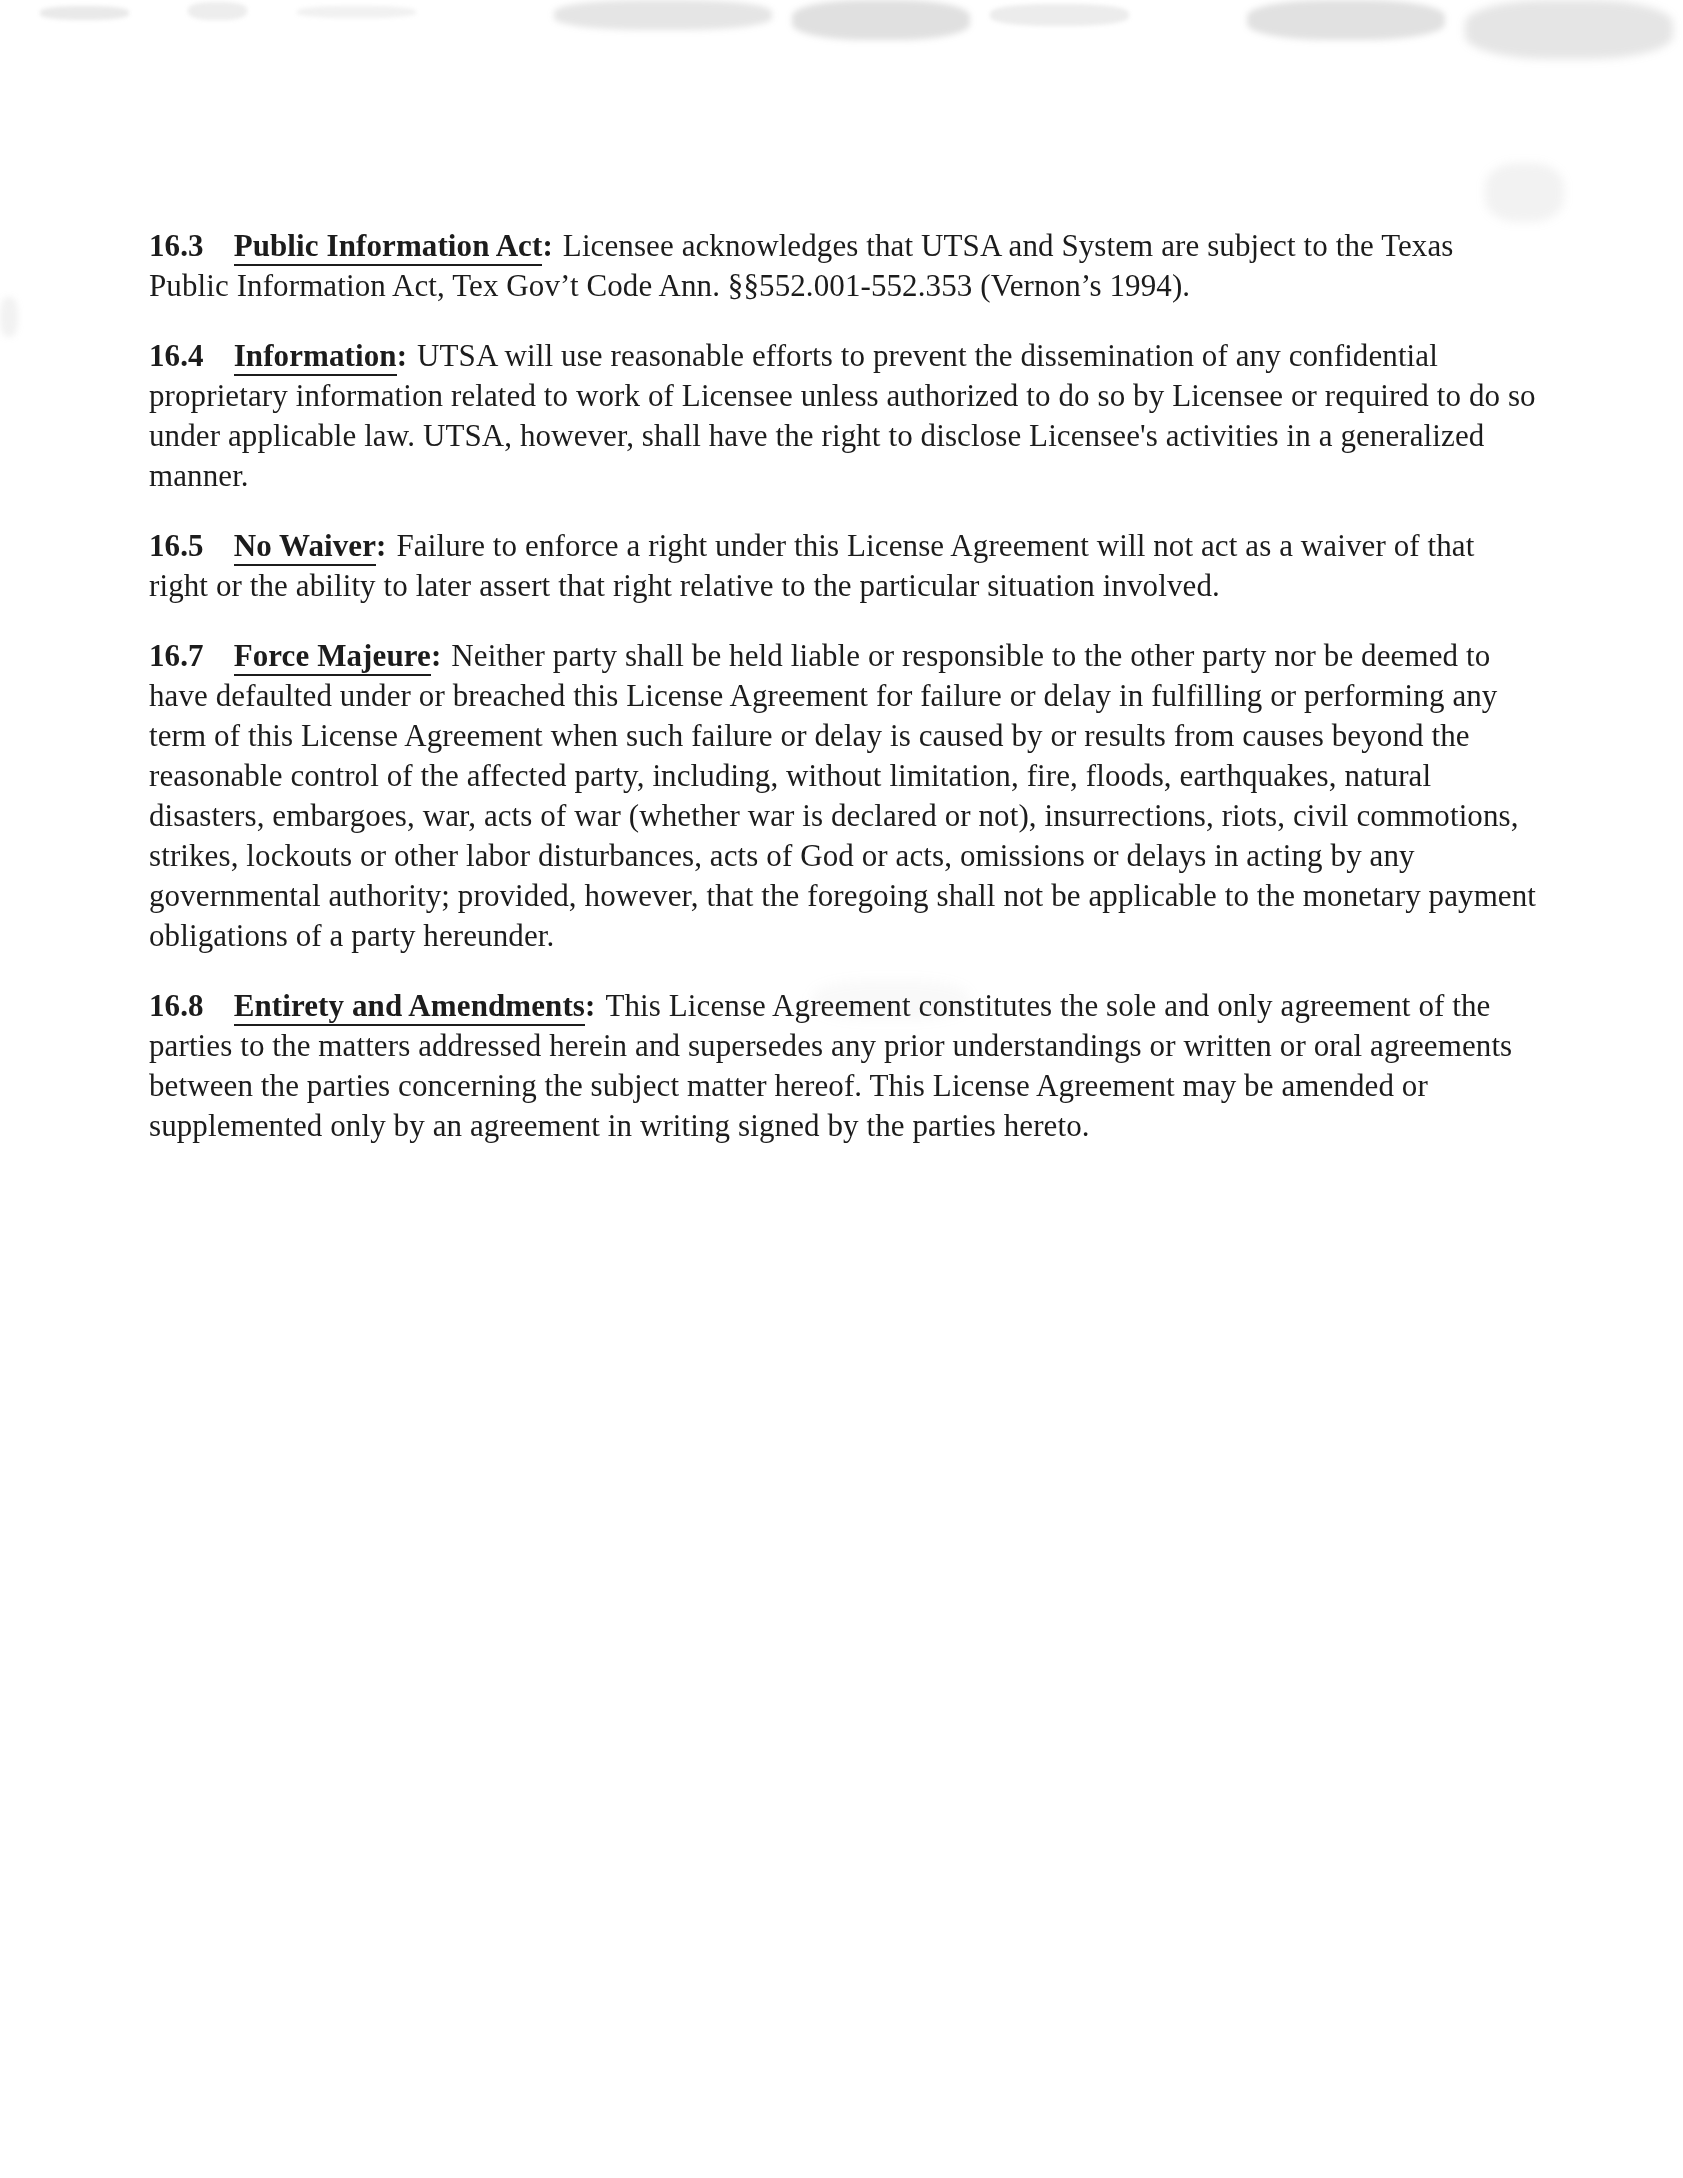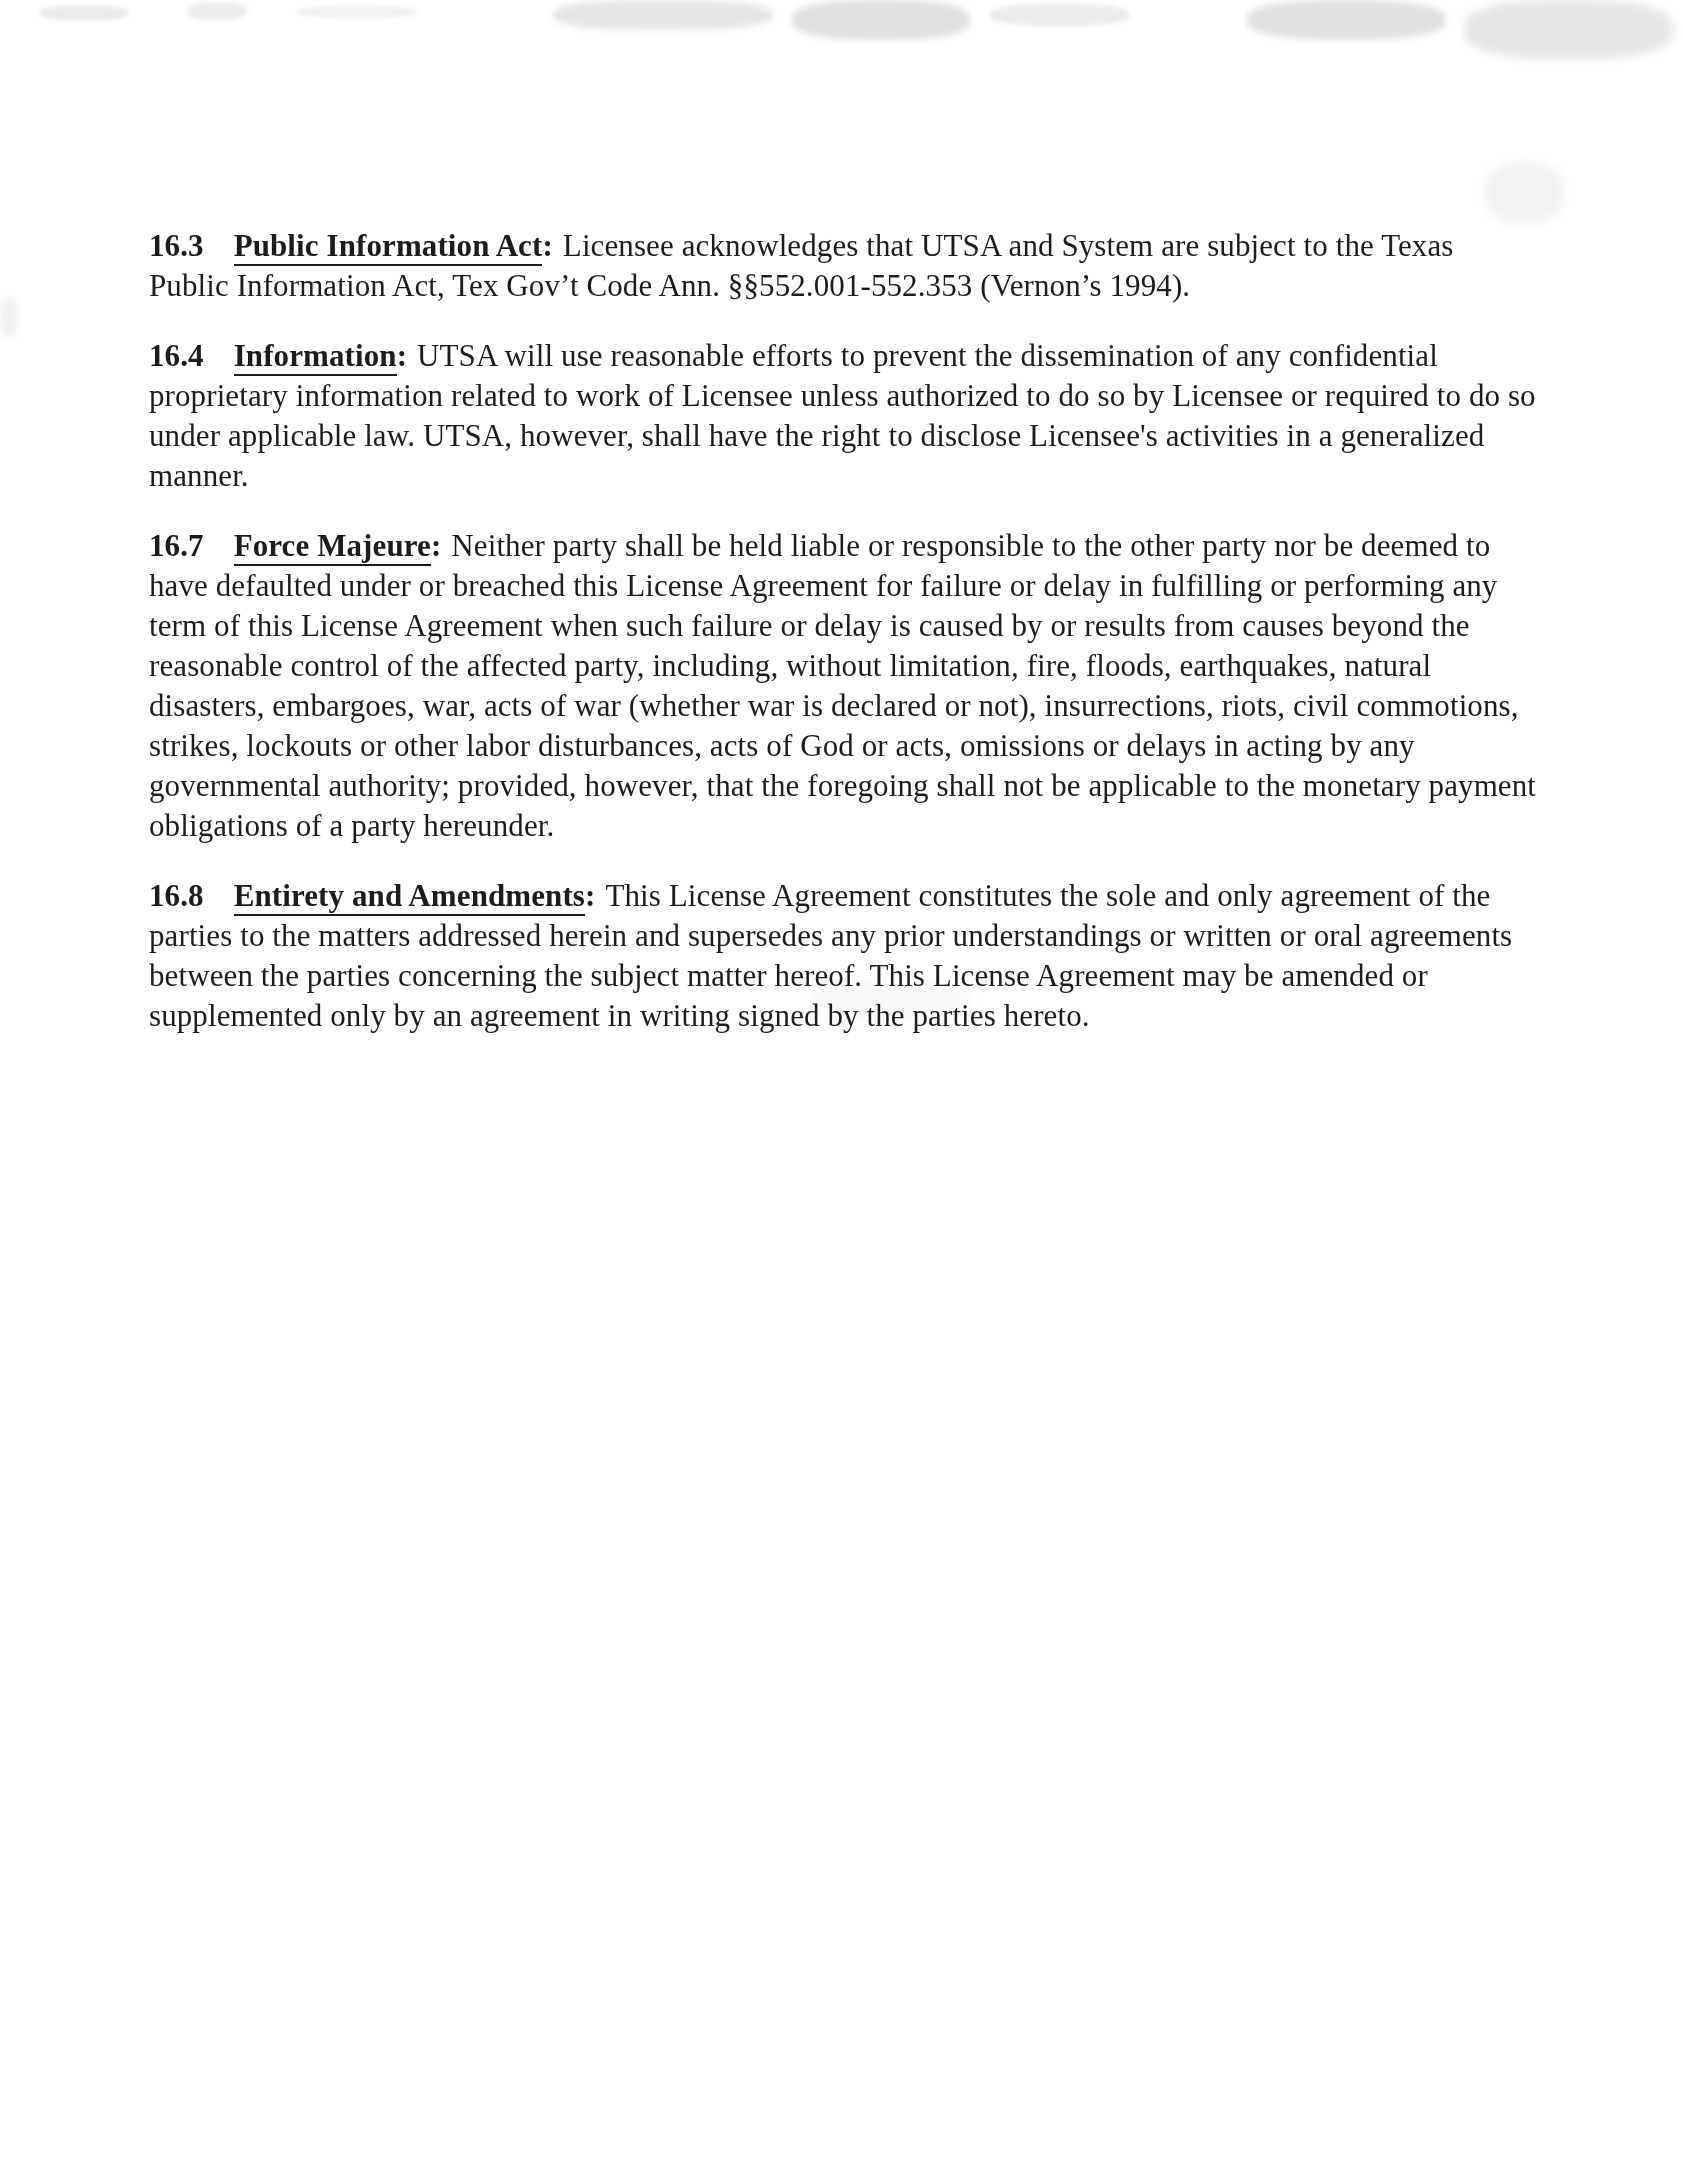--- a/index.html
+++ b/index.html
@@ -70,20 +70,21 @@
   <div class="artifact a11"></div>
   <div class="artifact a12"></div>
   <div class="artifact a13"></div>
 
   <div class="content">
 
     <p class="section"><span class="num">16.3</span><span class="heading">Public Information Act</span><span class="colon">:</span><span class="body-text">Licensee acknowledges that UTSA and System are subject to the Texas Public Information Act, Tex Gov’t Code Ann. §§552.001-552.353 (Vernon’s 1994).</span></p>
 
     <p class="section"><span class="num">16.4</span><span class="heading">Information</span><span class="colon">:</span><span class="body-text">UTSA will use reasonable efforts to prevent the dissemination of any confidential proprietary information related to work of Licensee unless authorized to do so by Licensee or required to do so under applicable law. UTSA, however, shall have the right to disclose Licensee's activities in a generalized manner.</span></p>
 
+    <p class="section"><span class="num">16.5</span><span class="heading">No Waiver</span><span class="colon">:</span><span class="body-text">Failure to enforce a right under this License Agreement will not act as a waiver of that right or the ability to later assert that right relative to the particular situation involved.</span></p>
 
 
     <p class="section"><span class="num">16.7</span><span class="heading">Force Majeure</span><span class="colon">:</span><span class="body-text">Neither party shall be held liable or responsible to the other party nor be deemed to have defaulted under or breached this License Agreement for failure or delay in fulfilling or performing any term of this License Agreement when such failure or delay is caused by or results from causes beyond the reasonable control of the affected party, including, without limitation, fire, floods, earthquakes, natural disasters, embargoes, war, acts of war (whether war is declared or not), insurrections, riots, civil commotions, strikes, lockouts or other labor disturbances, acts of God or acts, omissions or delays in acting by any governmental authority; provided, however, that the foregoing shall not be applicable to the monetary payment obligations of a party hereunder.</span></p>
 
     <p class="section"><span class="num">16.8</span><span class="heading">Entirety and Amendments</span><span class="colon">:</span><span class="body-text">This License Agreement constitutes the sole and only agreement of the parties to the matters addressed herein and supersedes any prior understandings or written or oral agreements between the parties concerning the subject matter hereof.  This License Agreement may be amended or supplemented only by an agreement in writing signed by the parties hereto.</span></p>
 
   </div>
 
   <div class="footer">Page 7 of 19</div>
 

